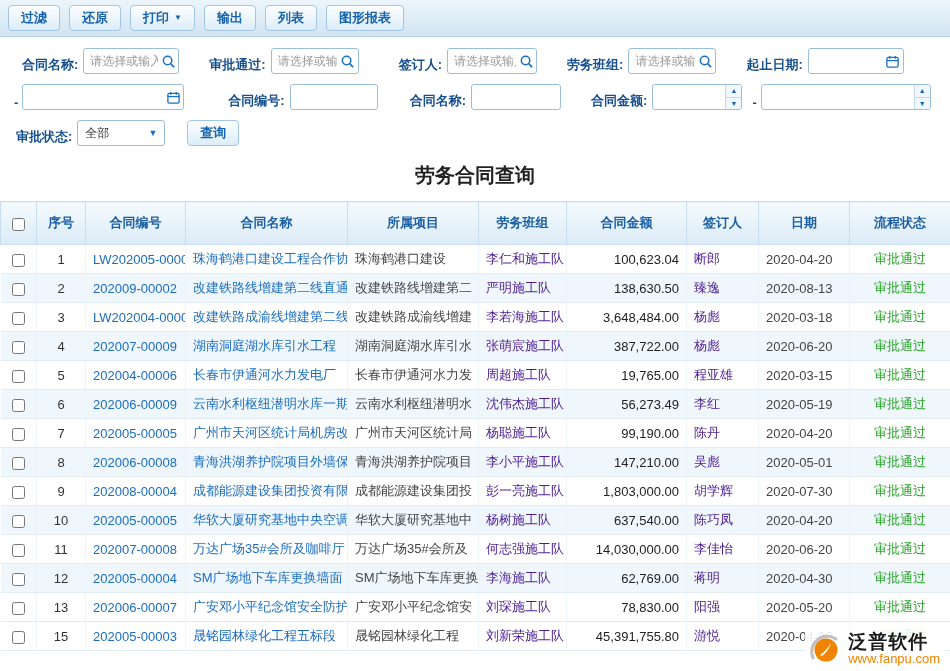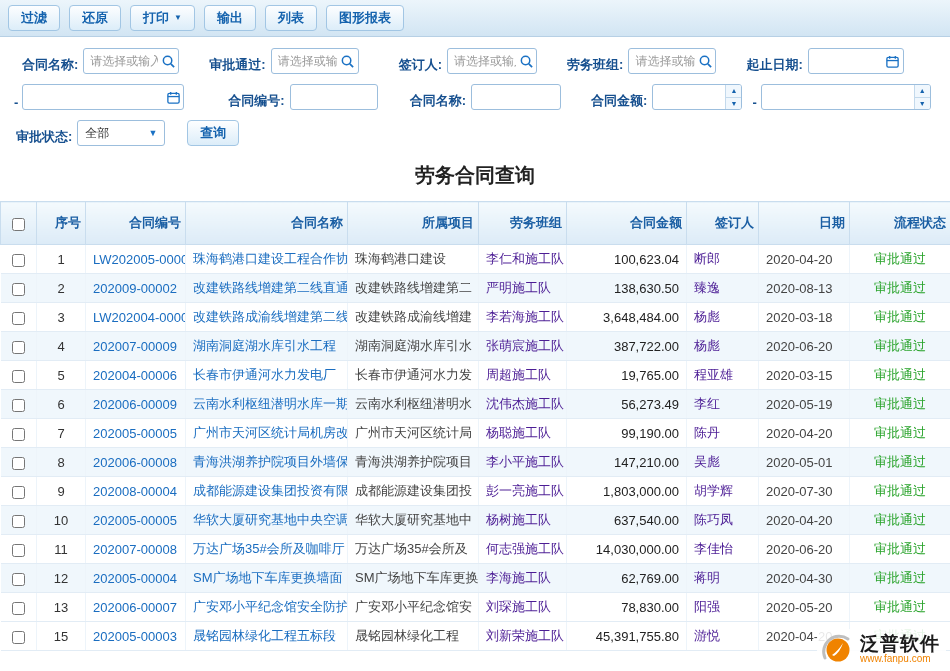--- a/index.html
+++ b/index.html
@@ -57,21 +57,21 @@
     padding: 0 7px; font-size: 12px; color: #333; cursor: pointer;
   }
   .select .caret { color: #1a71c4; font-size: 9px; }
   
   .page-title { text-align: center; font-size: 20px; font-weight: 700; color: #222; margin: 4px 0 12px; }
   
   table { width: 950px; border-collapse: collapse; table-layout: fixed; font-size: 13px; }
   thead th {
     background: linear-gradient(#f4fafd, #dcebf7);
     color: #1b5fa4; font-weight: 700; height: 30px;
-    border: 1px solid #c9ddee; text-align: right; padding: 12px 4px;
+    border: 1px solid #c9ddee; text-align: center; padding: 12px 4px;
     overflow: hidden; white-space: nowrap;
   }
   tbody td {
     height: 29px; padding: 0 7px;
     border-bottom: 1px solid #e2ecf5; border-right: 1px solid #edf4fa;
     overflow: hidden; white-space: nowrap;
   }
   tbody tr.alt { background: #f0f7fc; }
   td.c-check, th.c-check { text-align: center; padding: 0; }
   td.c-no { text-align: center; color: #333; }
@@ -82,21 +82,21 @@
   td.c-team, td.c-signer { color: #4c1d95; }
   input[type="checkbox"] { width: 13px; height: 13px; margin: 0; vertical-align: middle; cursor: pointer; }
   
   .watermark {
     position: absolute; right: 4px; bottom: 2px;
     display: flex; align-items: center; gap: 5px;
     background: rgba(255,255,255,0.88); padding: 2px 6px 2px 2px;
   }
   .wm-text { line-height: 1.05; }
   .wm-brand { font-size: 19px; font-weight: 700; color: #1b1b1b; letter-spacing: 1px; }
-  .wm-site  { font-size: 10px; color: #f08300; }
+  .wm-site  { font-size: 13px; color: #f08300; }
 </style>
 </head>
 <body>
 
 <div class="app">
 
   <div class="toolbar">
     <button class="tbtn">
         <span>过滤</span>
       </button>

